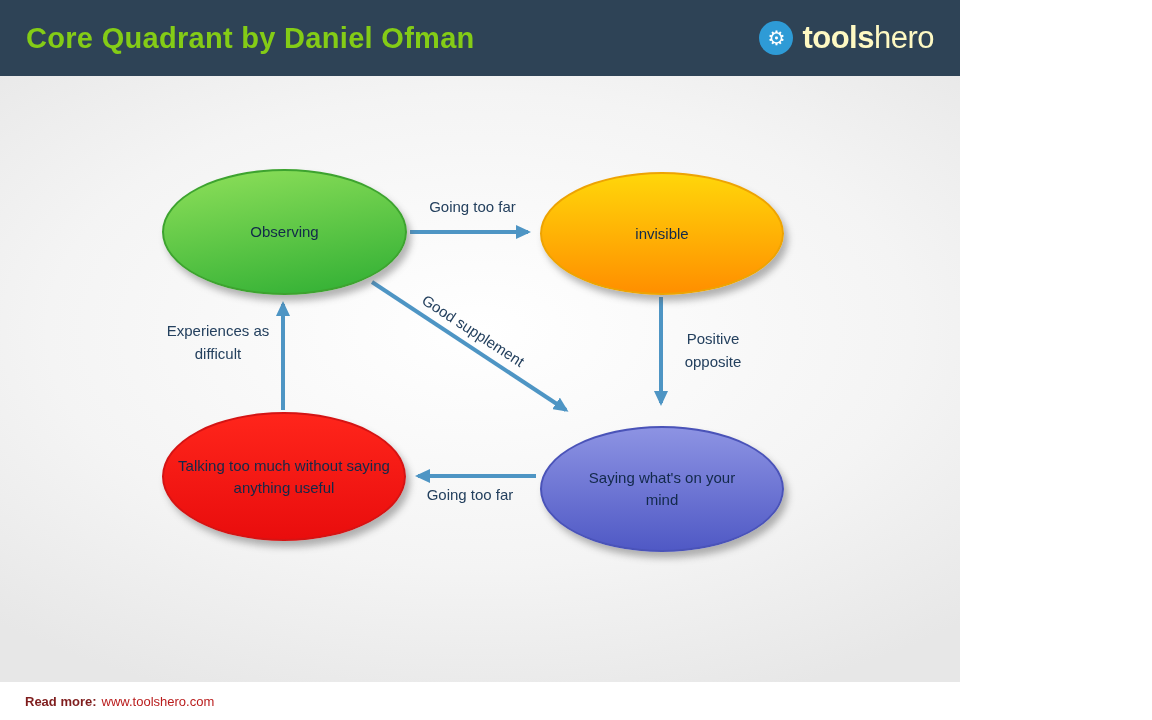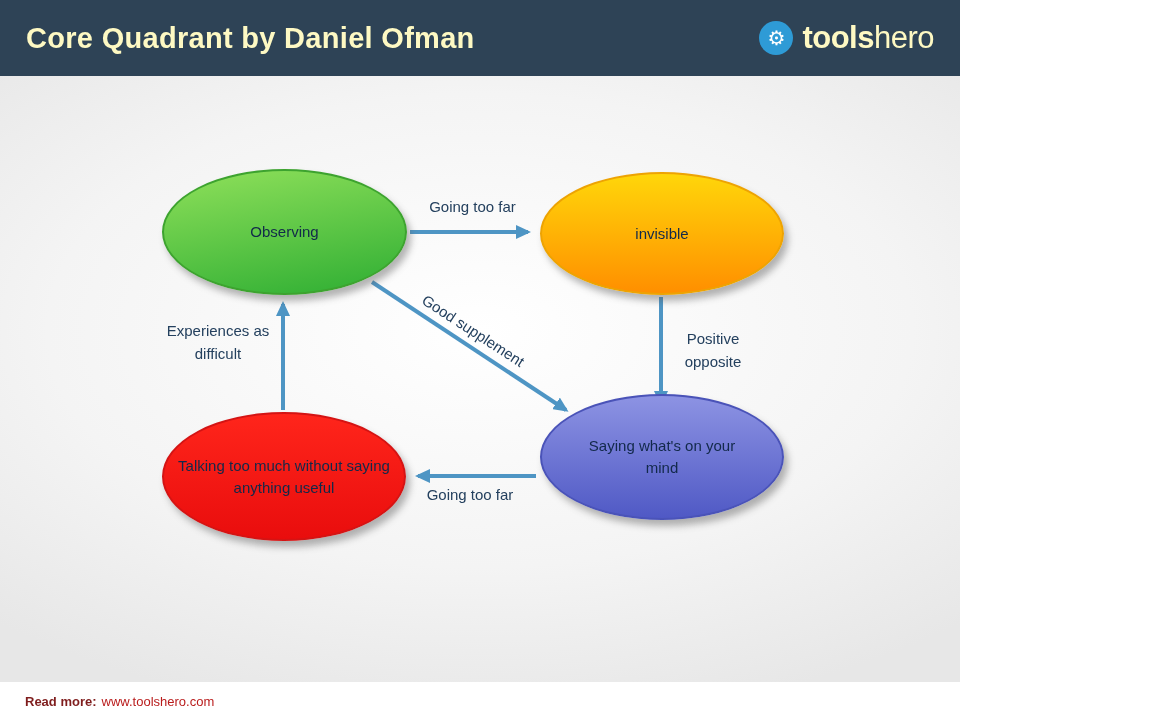--- a/index.html
+++ b/index.html
@@ -9,21 +9,21 @@
   .page { position: relative; width: 1152px; height: 720px; background: #ffffff; }
   .content { position: absolute; left: 0; top: 0; width: 960px; height: 720px; }
 
   
   .header {
     position: absolute; top: 0; left: 0; width: 960px; height: 76px;
     background: #2e4356;
     display: flex; align-items: center; justify-content: space-between;
     padding: 0 26px;
   }
-  .title { color: #fef9c3; font-size: 29px; font-weight: 700; letter-spacing: .3px; }
+  .title { color: #84cc16; font-size: 29px; font-weight: 700; letter-spacing: .3px; }
   .logo { display: flex; align-items: center; gap: 9px; }
   .logo-icon {
     width: 34px; height: 34px; border-radius: 50%;
     background: #2e9bd6; color: #ffffff;
     display: flex; align-items: center; justify-content: center;
     font-size: 20px; line-height: 1;
   }
   .logo-text { color: #fef9c3; font-size: 31px; letter-spacing: -0.5px; }
   .logo-text .bold { font-weight: 700; }
   .logo-text .light { font-weight: 400; }
@@ -43,21 +43,21 @@
     text-align: center; font-size: 15px; color: #12294a;
     box-shadow: 4px 6px 7px rgba(90,90,90,.45);
   }
   .node .lbl { max-width: 230px; line-height: 1.45; }
   .node-green  { left: 162px; top:  93px; width: 245px; height: 126px;
                  background: linear-gradient(170deg, #8fe05a, #2eae33); border: 2px solid #3da32f; }
   .node-orange { left: 540px; top:  96px; width: 244px; height: 123px;
                  background: linear-gradient(180deg, #ffd60a, #ff8f00); border: 2px solid #eda303; }
   .node-red    { left: 162px; top: 336px; width: 244px; height: 129px;
                  background: linear-gradient(180deg, #ff251b, #e90d0d); border: 2px solid #d41414; }
-  .node-blue   { left: 540px; top: 318px; width: 244px; height: 126px;
+  .node-blue   { left: 540px; top: 350px; width: 244px; height: 126px;
                  background: linear-gradient(180deg, #8d93e3, #5059c5); border: 2px solid #4a53b8; }
   .node-red .lbl  { max-width: 228px; }
   .node-blue .lbl { max-width: 165px; }
 
   .edge-label {
     position: absolute; font-size: 15px; color: #24405e;
     text-align: center; line-height: 1.5;
   }
   .el-going-top   { left: 395px; top: 120px; width: 155px; }
   .el-supplement  { left: 383px; top: 244px; width: 180px; transform: rotate(33deg); }

